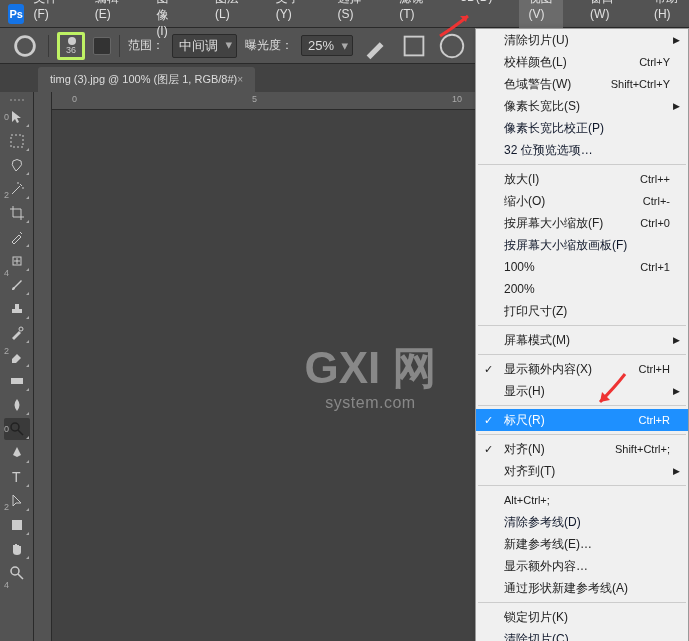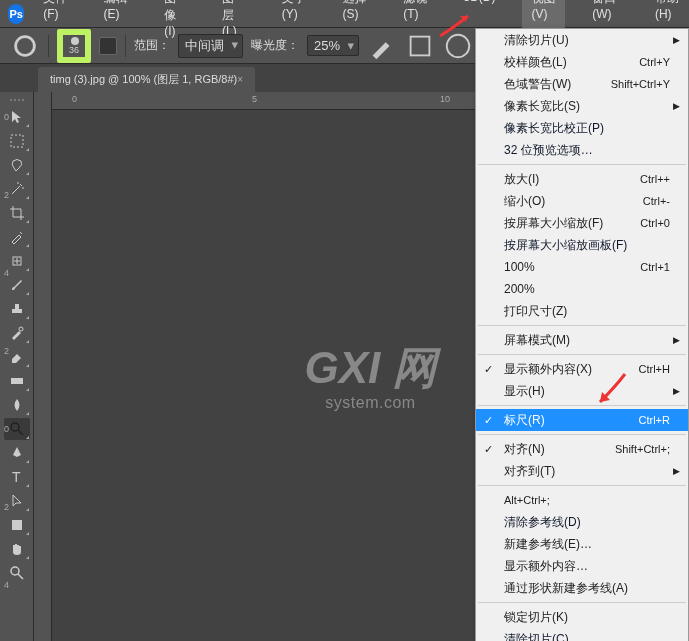--- a/index.html
+++ b/index.html
@@ -1,24 +1,24 @@
 <!DOCTYPE html>
 <html><head>
 <meta charset="utf-8">
 <style>
 *{margin:0;padding:0;box-sizing:border-box;font-family:"Microsoft YaHei",Arial,sans-serif;user-select:none}
 body{background:#535353;width:689px;height:641px;overflow:hidden;position:relative}
 .topbar{height:28px;background:#535353;display:flex;align-items:center;padding-left:8px;border-bottom:1px solid #2a2a2a}
-.ps-logo{width:20px;height:20px;background:#1473e6;border-radius:9px;display:flex;align-items:center;justify-content:center;color:#fff;font-weight:bold;font-size:11px;margin-right:10px}
+.ps-logo{width:20px;height:20px;background:#1473e6;border-radius:3px;display:flex;align-items:center;justify-content:center;color:#fff;font-weight:bold;font-size:11px;}
 .menu-item{color:#e0e0e0;font-size:12px;padding:4px 9px;cursor:default}
 .menu-item.active{background:#6b6b6b}
 .optbar{height:36px;background:#535353;display:flex;align-items:center;padding-left:10px;gap:8px;border-bottom:1px solid #2a2a2a}
 .opt-icon{width:30px;height:24px;display:flex;align-items:center;justify-content:center;color:#ccc}
 .opt-sep{width:1px;height:22px;background:#3a3a3a}
-.brush-sz{display:flex;flex-direction:column;align-items:flex-end;color:#ccc;font-size:9px;padding:2px 6px;border:6px solid #bef264;border-radius:2px}
+.brush-sz{display:flex;flex-direction:column;align-items:flex-end;color:#ccc;font-size:9px;padding:2px 6px;border:3px solid #bef264;border-radius:2px}
 .brush-dot{width:8px;height:8px;background:#ccc;border-radius:50%}
 .opt-label{color:#ddd;font-size:12px}
 .opt-select{background:#424242;border:1px solid #2a2a2a;color:#ddd;font-size:13px;padding:2px 18px 2px 6px;border-radius:2px;position:relative}
 .opt-select::after{content:"▾";position:absolute;right:4px;color:#aaa}
 .tabbar{height:28px;background:#424242;display:flex;align-items:flex-end;padding-left:38px}
 .tab{background:#535353;color:#ddd;font-size:11px;padding:5px 12px;display:flex;align-items:center;gap:0;border-radius:3px 3px 0 0}
 .tab .x{color:#aaa;font-size:10px}
 .workspace{position:absolute;top:92px;left:0;right:0;bottom:0;display:flex}
 .toolbar{width:34px;min-width:34px;background:#535353;border-right:1px solid #2a2a2a;display:flex;flex-direction:column;align-items:center;padding-top:4px;gap:2px}
 .tool{width:26px;height:22px;display:flex;align-items:center;justify-content:center;color:#ccc;border-radius:2px;position:relative}
@@ -26,21 +26,21 @@
 .tool svg{width:16px;height:16px}
 .tool .tri{position:absolute;right:1px;bottom:1px;width:0;height:0;border-left:3px solid transparent;border-bottom:3px solid #aaa}
 .ruler-h{height:18px;background:#535353;border-bottom:1px solid #2a2a2a;position:relative}
 .ruler-v{width:18px;background:#535353;border-right:1px solid #2a2a2a}
 .canvas-wrap{flex:1;display:flex}
 .canvas-col{flex:1;display:flex;flex-direction:column}
 .canvas{flex:1;background:#424242;display:flex;align-items:center;justify-content:center;position:relative}
 .tick{position:absolute;color:#aaa;font-size:9px;top:2px}
 .tickv{position:absolute;color:#aaa;font-size:9px;left:4px}
 .watermark{color:#888;font-family:Arial;text-align:center}
-.watermark .big{font-size:44px;font-weight:bold;font-style:italic}
+.watermark .big{font-size:44px;font-weight:bold;}
 .watermark .sm{font-size:16px;letter-spacing:0.5px;margin-top:-4px}
 .dropdown{position:absolute;top:28px;left:475px;width:214px;background:#f0f0f0;border:1px solid #999;box-shadow:2px 2px 6px rgba(0,0,0,0.3);font-size:12px;color:#222;z-index:100}
 .dd-row{display:flex;align-items:center;padding:4px 18px 4px 28px;position:relative;height:22px}
 .dd-row.hi{background:#1e90ff;color:#fff}
 .dd-row.dis{color:#0f172a}
 .dd-lbl{flex:1}
 .dd-sc{font-size:11px}
 .dd-sep{height:1px;background:#ccc;margin:3px 2px}
 .dd-arrow{position:absolute;right:8px;font-size:9px}
 .dd-check{position:absolute;left:8px;font-size:11px}
@@ -251,21 +251,21 @@
         <span class="tickv" style="top: 176px;">4</span>
         <span class="tickv" style="top: 254px;">2</span>
         <span class="tickv" style="top: 332px;">0</span>
         <span class="tickv" style="top: 410px;">2</span>
         <span class="tickv" style="top: 488px;">4</span>
       </div>
     <div class="canvas-col">
       <div class="ruler-h" id="rh">
           <span class="tick" style="left: 20px;">0</span>
           <span class="tick" style="left: 200px;">5</span>
-          <span class="tick" style="left: 388px; text-align: center;">10</span>
+          <span class="tick" style="left: 400px; text-align: center;">10</span>
         </div>
       <div class="canvas">
         <div class="watermark">
           <div class="big">GXI 网</div>
           <div class="sm">system.com</div>
         </div>
       </div>
     </div>
   </div>
 </div>

